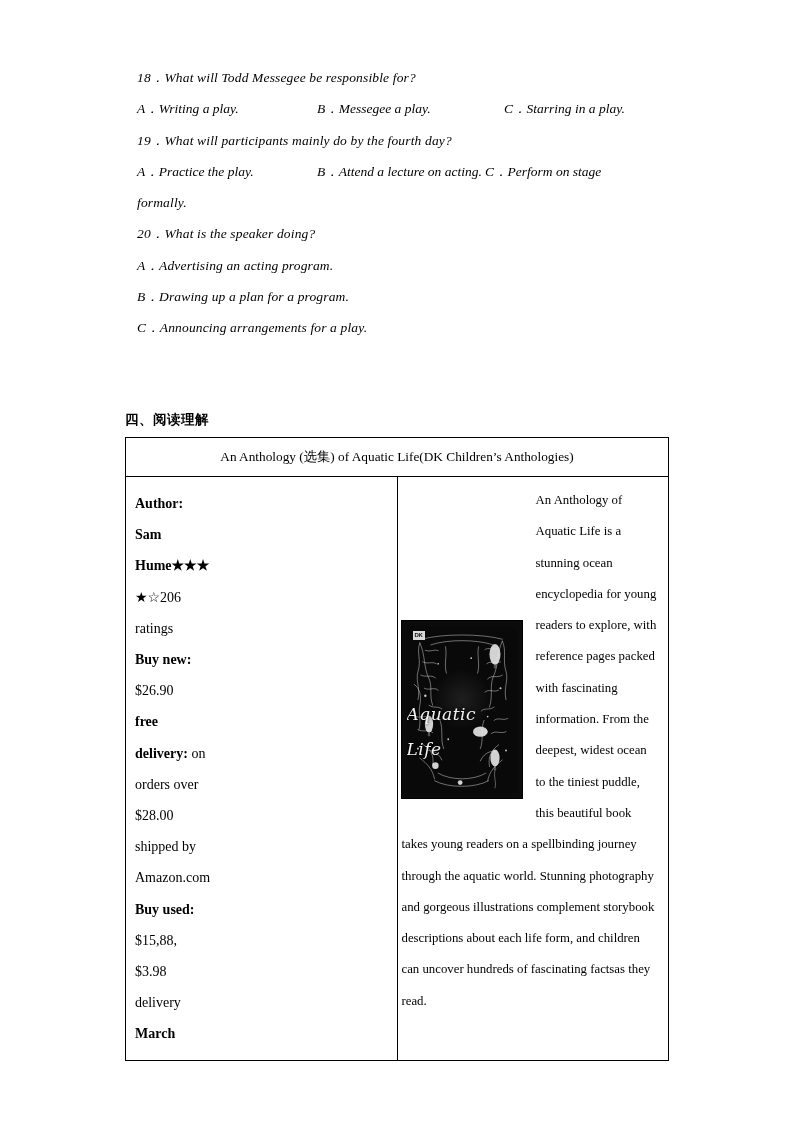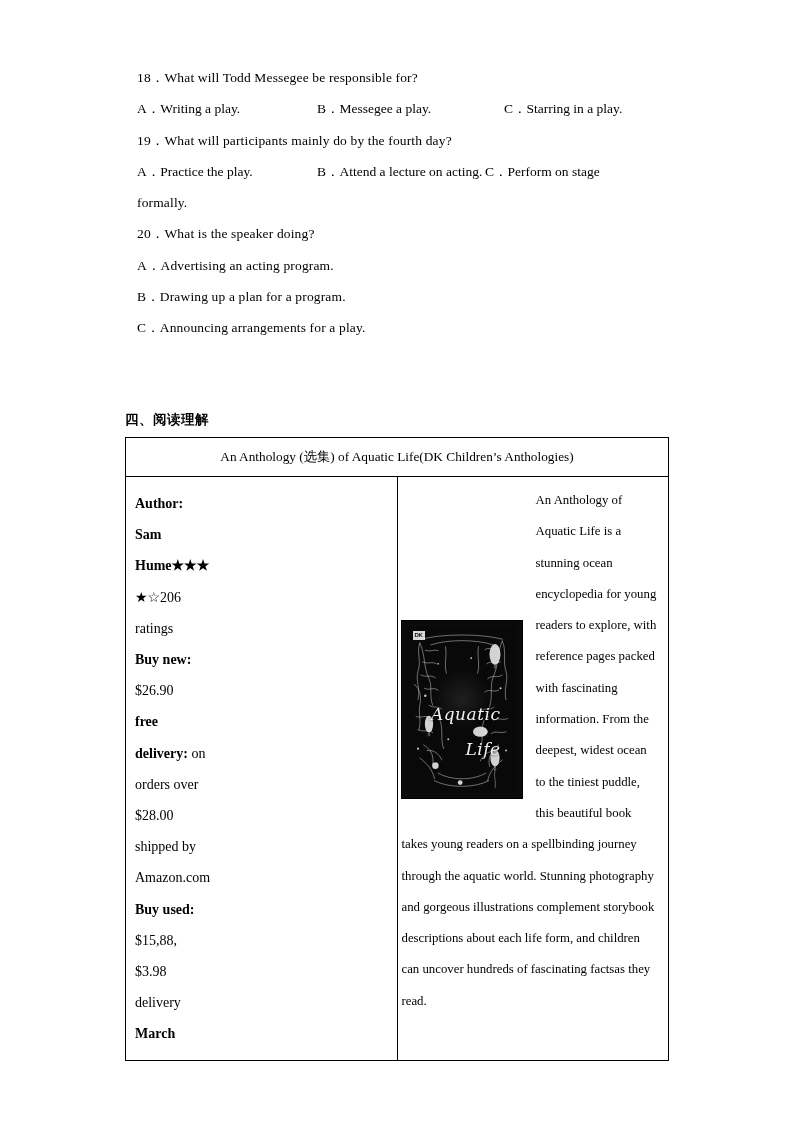--- a/index.html
+++ b/index.html
@@ -23,20 +23,21 @@
     height: 1123px;
     background: #fff;
   }
 
   
   .qblock {
     position: absolute;
     left: 137px;
     top: 62px;
     width: 560px;
+    font-style: italic;
   }
   .qline {
     font-size: 13.5px;
     line-height: 31.3px;
     white-space: nowrap;
     letter-spacing: 0.15px;
   }
 
   .optrow {
     position: relative;
@@ -139,21 +140,21 @@
     font-weight: bold;
     font-family: "Liberation Sans", sans-serif;
     line-height: 9px;
     text-align: center;
     letter-spacing: -0.3px;
   }
   .cover-title {
     position: absolute;
     left: 0; right: 16px;
     top: 44%;
-    text-align: right;
+    text-align: left;
     color: #f2f2f2;
     font-family: "DejaVu Serif", "Liberation Serif", serif;
     font-style: italic;
     text-shadow: 0 0 3px rgba(0,0,0,0.9);
   }
   .cover-title .l1 { display: block; font-size: 17px; letter-spacing: 0.5px; }
   .cover-title .l2 { display: block; font-size: 17px; margin-top: 3px; letter-spacing: 0.5px; }
 
   .body-text { text-align: left; }
   .body-text p { margin: 0; }

